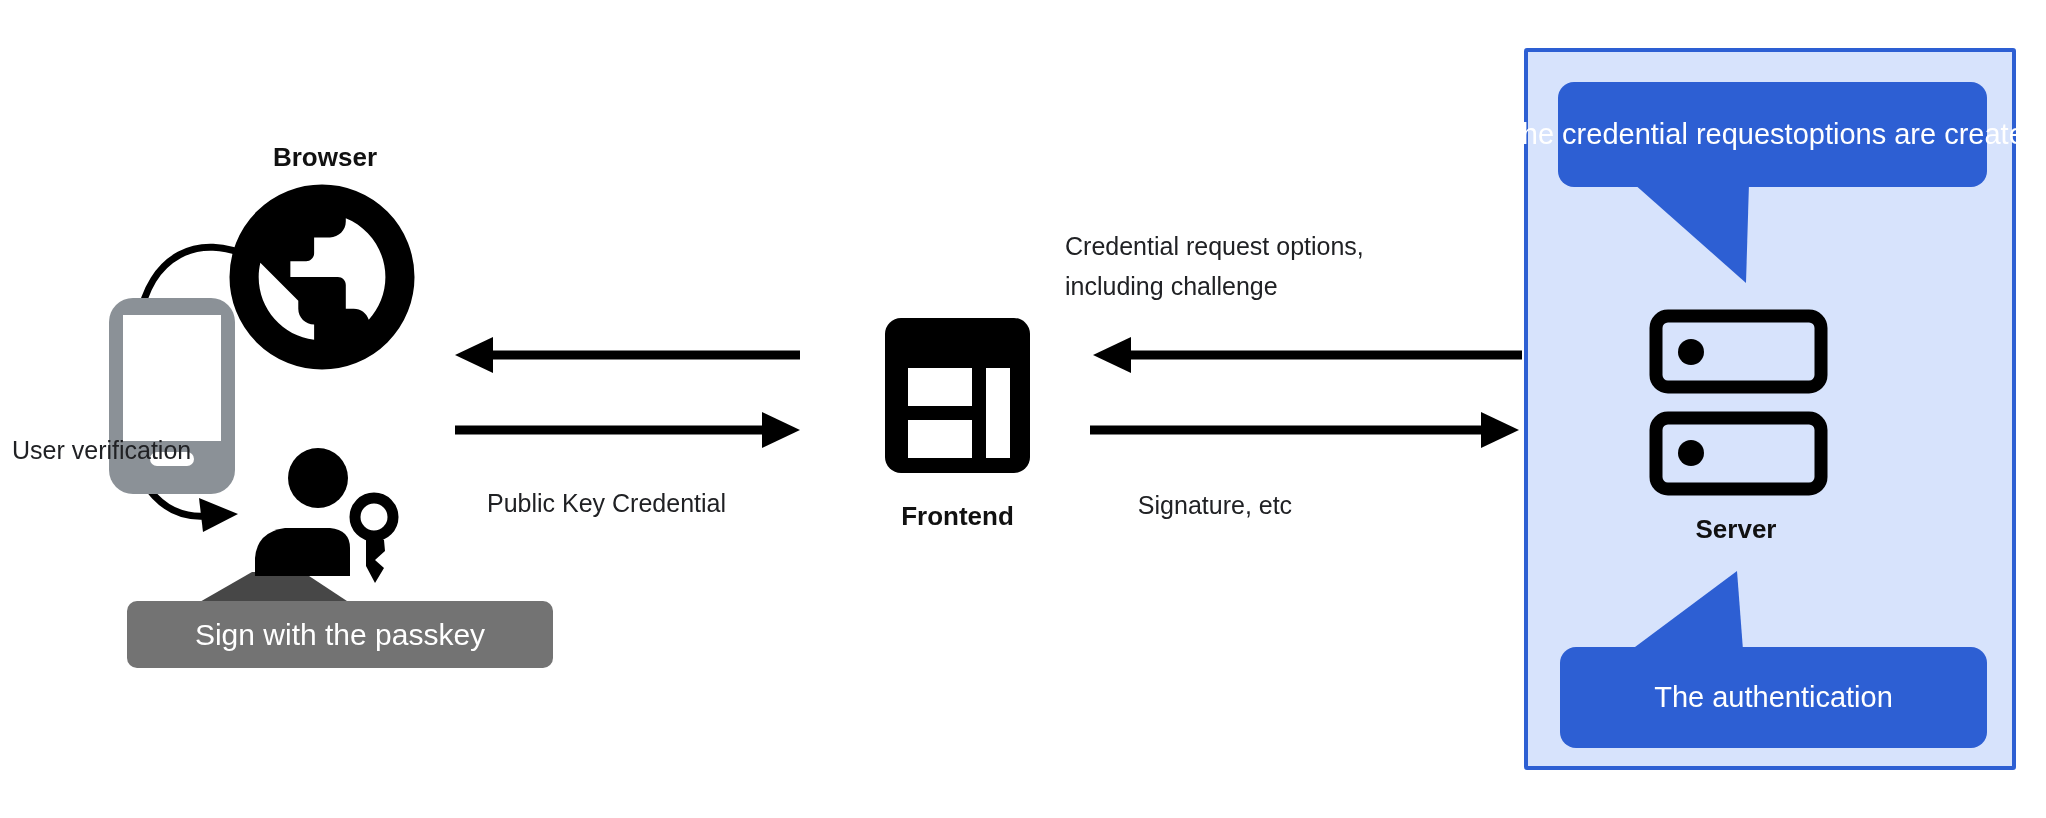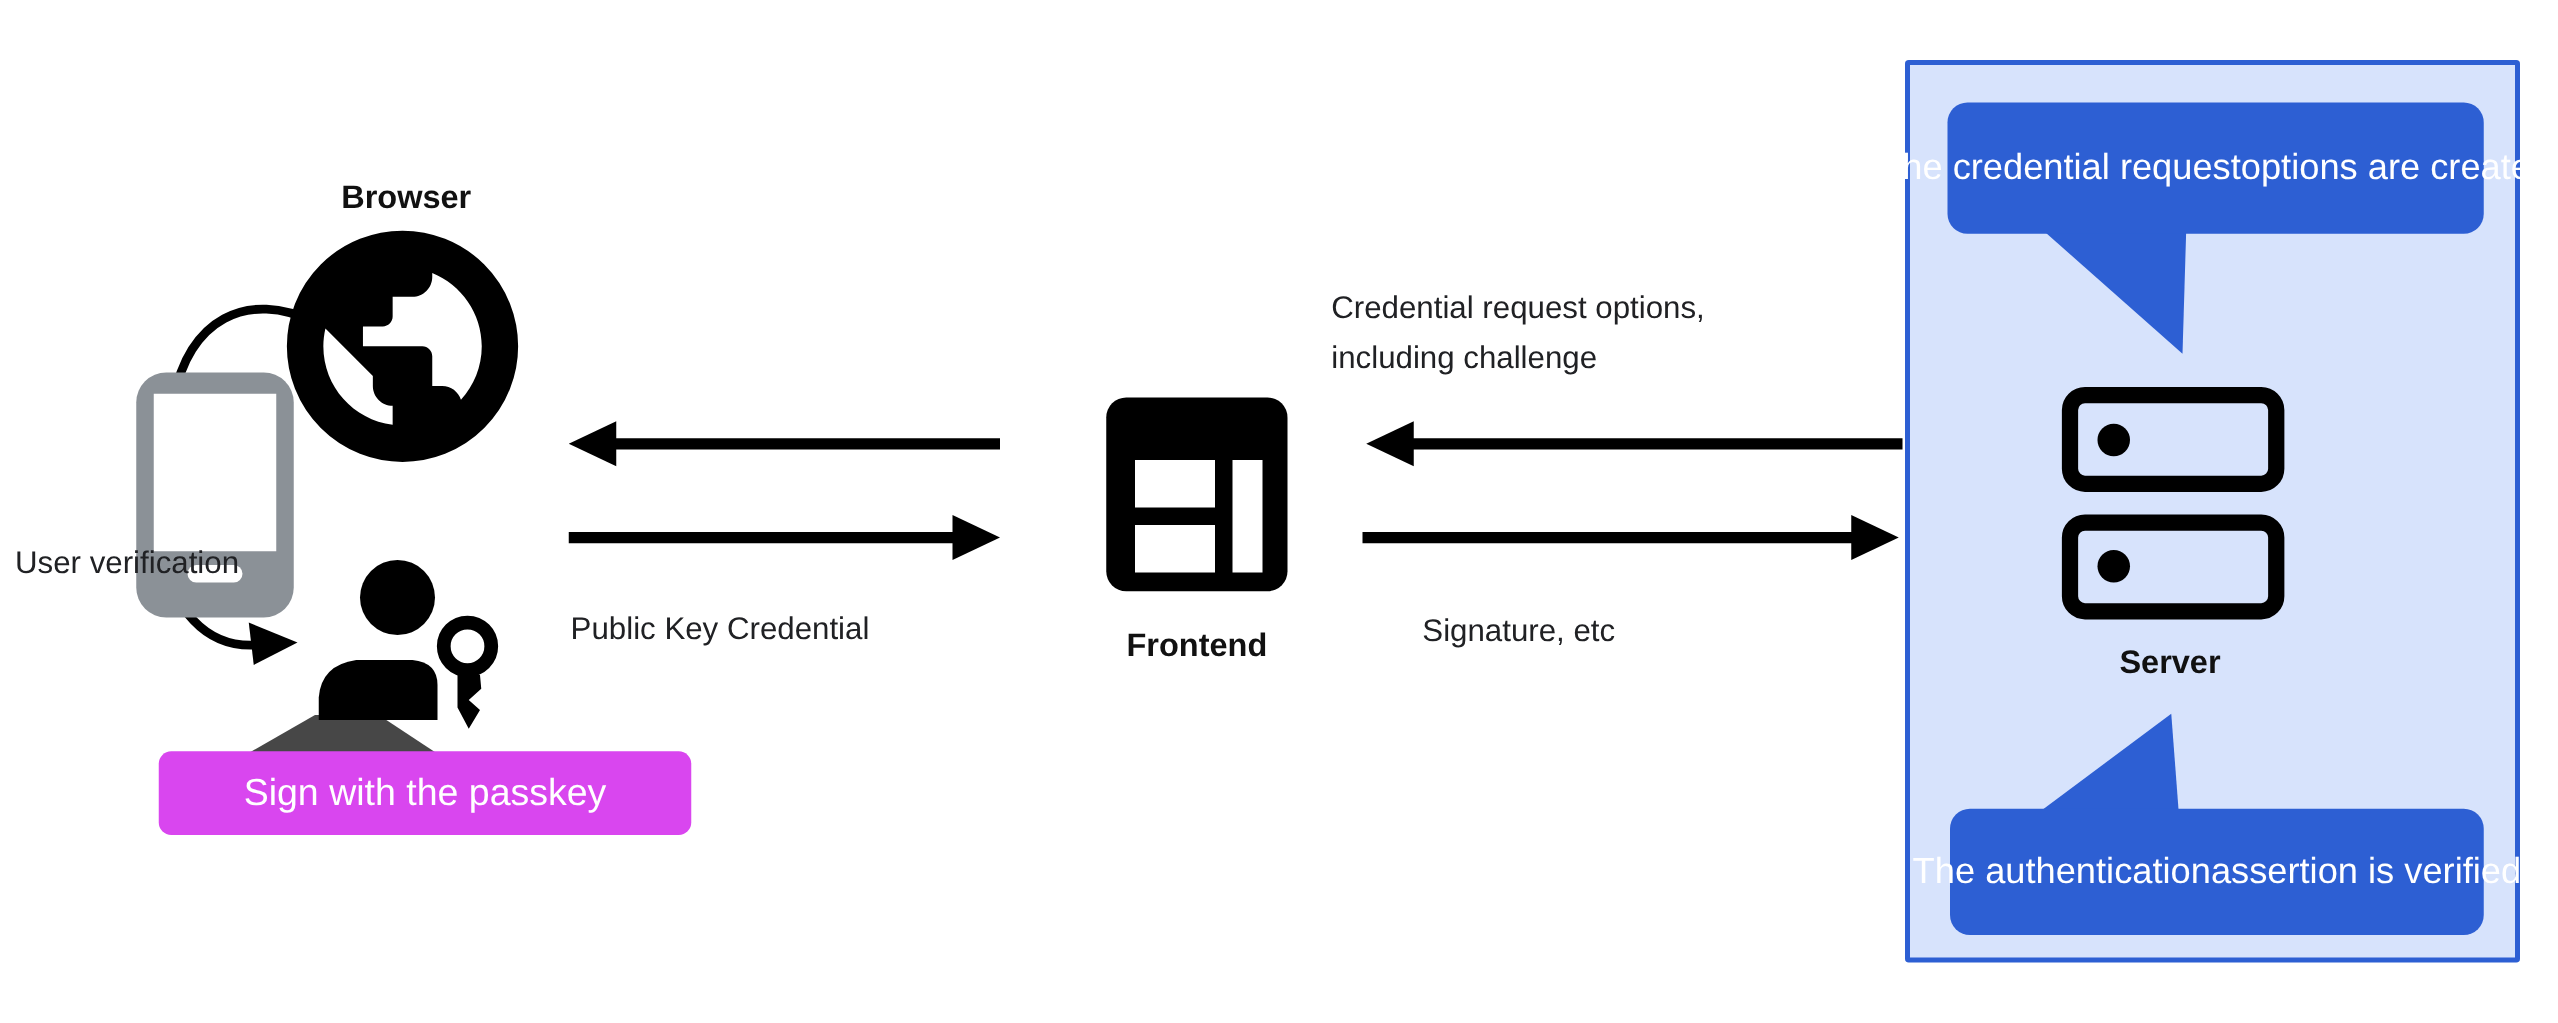--- a/index.html
+++ b/index.html
@@ -9,26 +9,26 @@
   .abs{position:absolute;}
   .blue-box{left:1524px;top:48px;width:492px;height:722px;background:#d7e3fc;
             border:4px solid #2d5fd3;border-radius:3px;z-index:0;}
   svg.shapes{position:absolute;left:0;top:0;z-index:1;}
   .txt{position:absolute;z-index:2;white-space:nowrap;}
   .lbl-bold{font-weight:bold;font-size:26px;text-align:center;color:#111;}
   .lbl{font-size:25px;color:#202124;}
   .browser-label{left:245px;top:142px;width:160px;}
   .user-verif{left:12px;top:400px;margin-top:36px;}
   .code{left:458px;top:272px;font-family:"DejaVu Sans Mono",monospace;font-size:25px;color:#1a1a1a;}
-  .pubkey{left:426px;top:489px;width:300px;text-align:center;}
+  .pubkey{left:426px;top:489px;width:300px;text-align:right;}
   .frontend-label{left:885px;top:501px;width:145px;}
   .credreq{left:1065px;top:226px;line-height:40px;}
   .signature{left:1090px;top:491px;width:250px;text-align:center;}
   .server-label{left:1660px;top:514px;width:152px;}
-  .tooltip{left:127px;top:601px;width:426px;height:67px;background:#d946ef;border-radius:10px;
+  .tooltip{left:127px;top:601px;width:426px;height:67px;background:#737373;border-radius:10px;
            display:flex;align-items:center;justify-content:center;color:#ffffff;font-size:30px;}
   .bubble{background:#2d5fd3;border-radius:16px;color:#ffffff;font-size:29px;line-height:41px;
           display:flex;flex-direction:row;align-items:center;justify-content:center;text-align:center;}
   .bubble-top{left:1558px;top:82px;width:429px;height:105px;}
   .bubble-bottom{left:1560px;top:647px;width:427px;height:101px;}
 </style>
 </head>
 <body>
 
 <div class="stage">
@@ -135,16 +135,15 @@
 
   <div class="txt lbl-bold server-label">Server</div>
 
   <div class="txt bubble bubble-top">
     <div>The credential request</div>
     <div>options are created</div>
   </div>
 
   <div class="txt bubble bubble-bottom">
     <div>The authentication</div>
-    <div>assertion is verified</div>
   </div>
 
 </div>
 
 </body></html>

